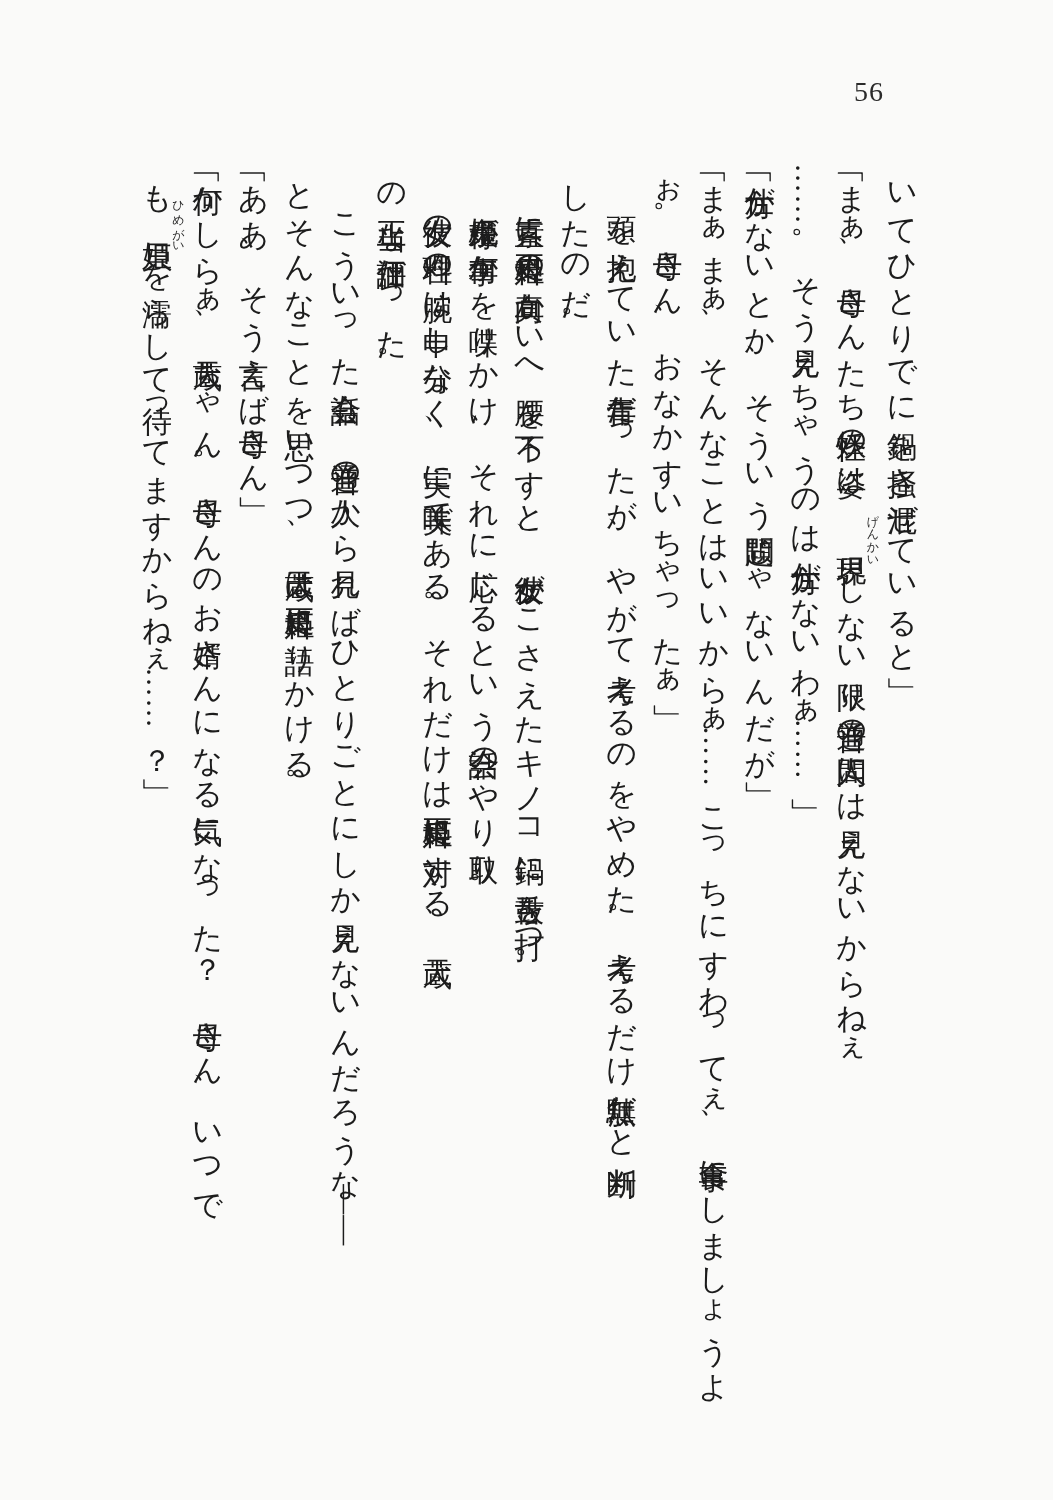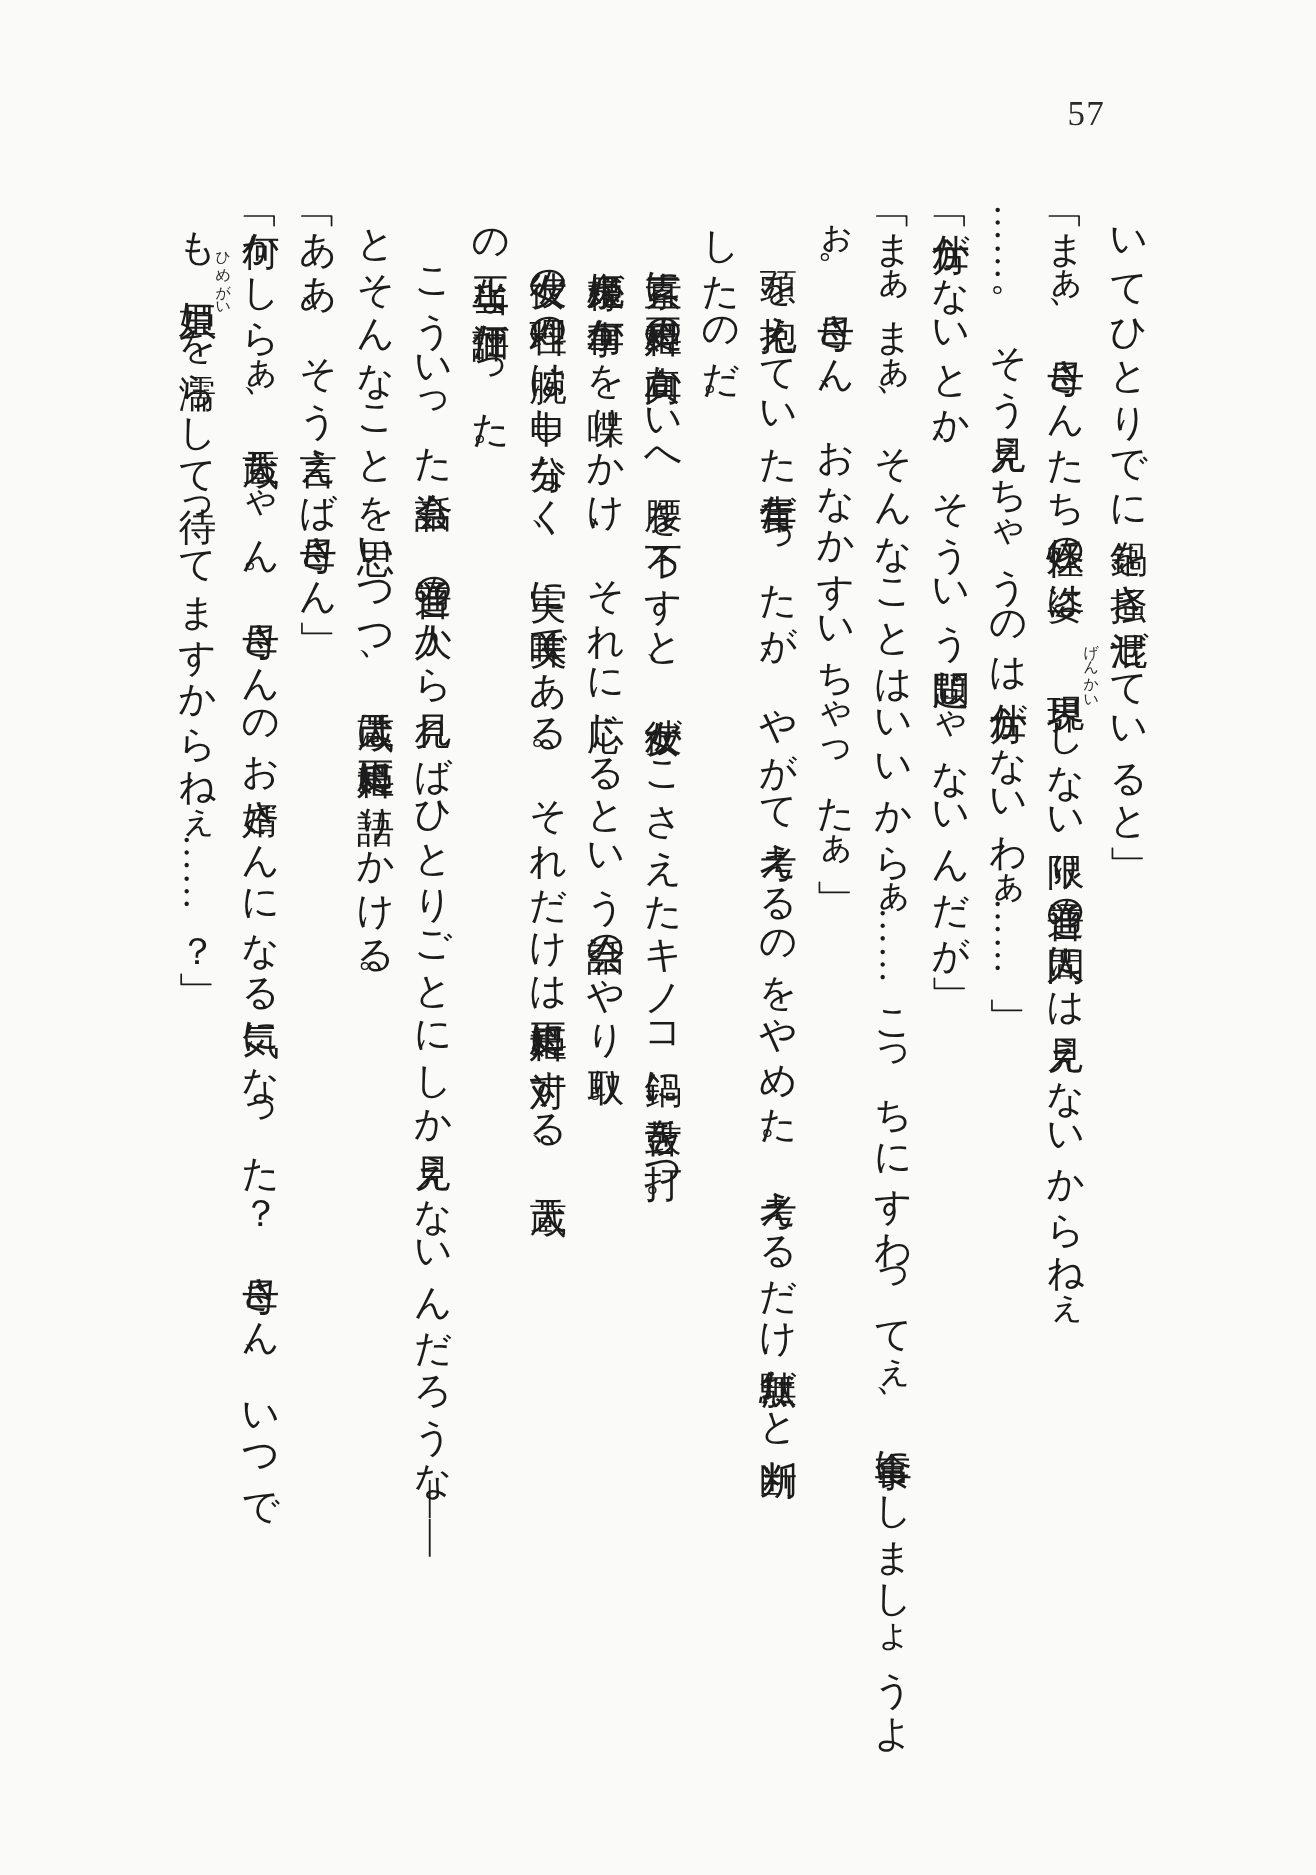--- a/index.html
+++ b/index.html
@@ -46,21 +46,21 @@
   rt {
     font-size: 12px;
     letter-spacing: 0;
     color: #2a2a2a;
   }
 </style>
 </head>
 <body>
 
 <div class="page">
-  <div class="page-number">57</div>
+  <div class="page-number">56</div>
   <div class="text-block">
       <p>いてひとりでに鍋を掻き混ぜていると」</p>
       <p>「まぁ、母さんたち妖怪の姿は、<ruby>現界<rt>げんかい</rt></ruby>しない限り普通の人間には見えないからねぇ</p>
       <p>……。そう見えちゃうのは仕方がないわぁ……」</p>
       <p>「仕方がないとか、そういう問題じゃないんだが」</p>
       <p>「まぁまぁ、そんなことはいいからぁ……こっちにすわってぇ、食事にしましょうよ</p>
       <p>ぉ。母さん、おなかすいちゃったぁ」</p>
       <p>　頭を抱えていた青年だったが、やがて考えるのをやめた。考えるだけ無駄だと判断</p>
       <p>したのだ。</p>
       <p>　素直に更科姫の真向かいへ腰を下ろすと、彼女がこさえたキノコ鍋に舌鼓を打つ。</p>

